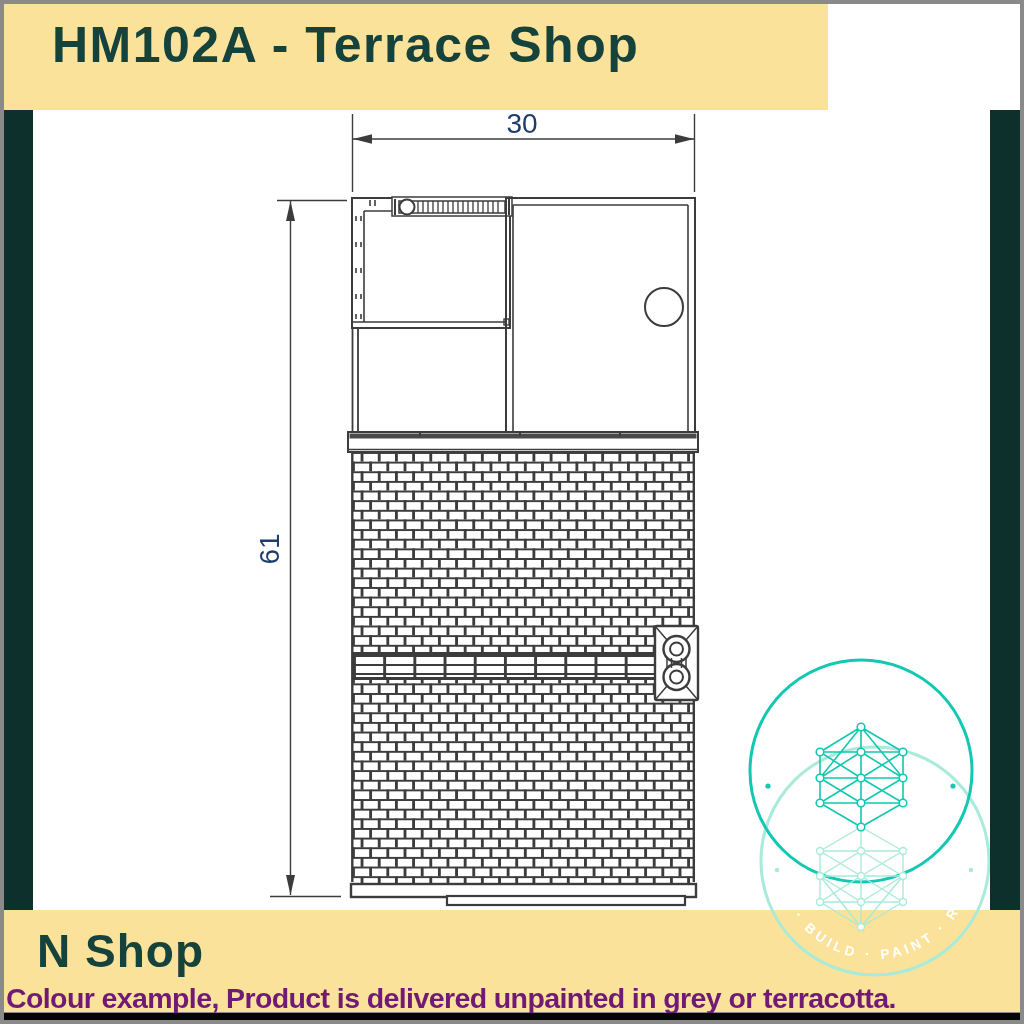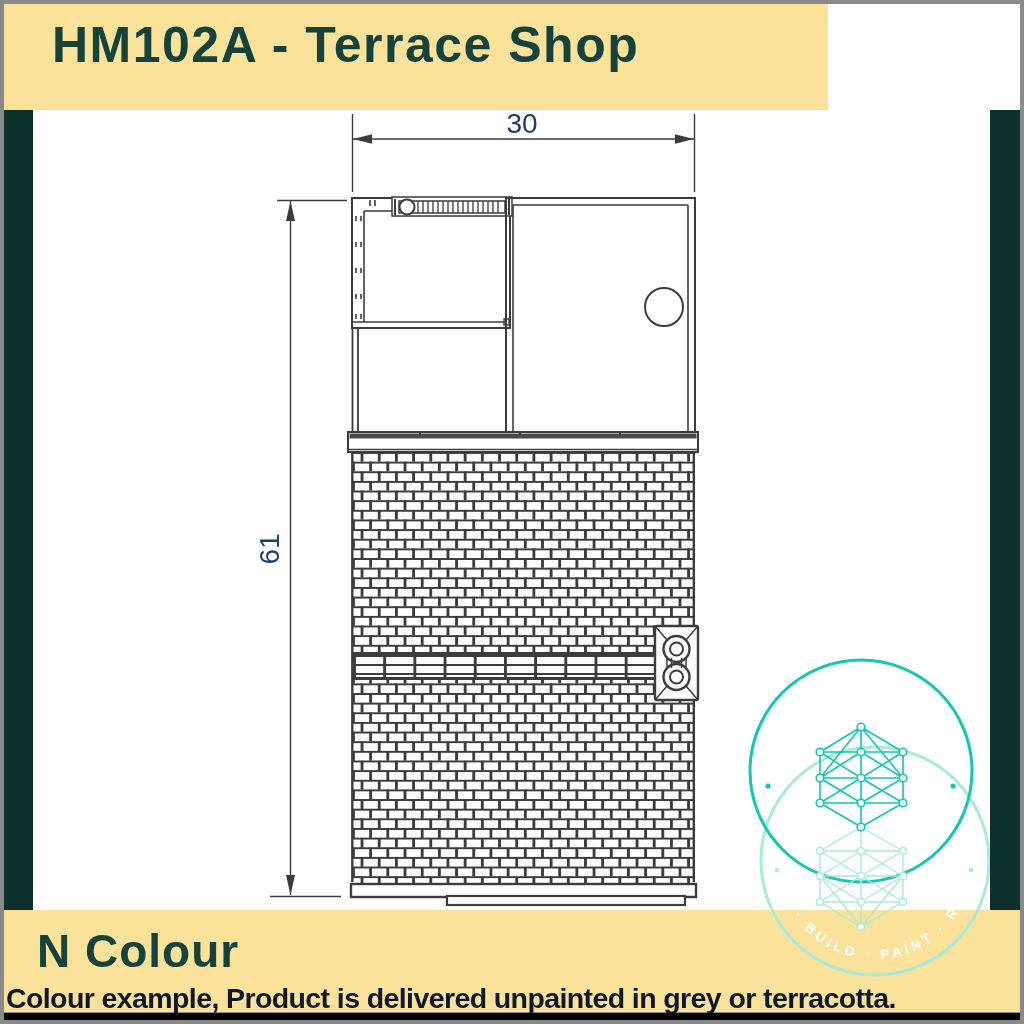--- a/index.html
+++ b/index.html
@@ -31,21 +31,21 @@
     position:absolute;left:0;top:906px;width:1016px;height:107px;
     background:#fbe29a;border-bottom:5px solid #8a8a8a;box-sizing:border-box;
     z-index:2;
   }
   .scale-label{
     position:absolute;left:33px;top:14px;
     font-size:46px;font-weight:600;letter-spacing:1px;color:#15423b;white-space:nowrap;
   }
   .note{
     position:absolute;left:2px;top:72px;
-    font-size:28.5px;font-weight:700;color:#0f172a;white-space:nowrap;letter-spacing:-0.6px;
+    font-size:28.5px;font-weight:700;color:#701a75;white-space:nowrap;letter-spacing:-0.6px;
   }
   .bottom-black{
     position:absolute;left:0;bottom:0;width:1024px;height:7px;background:#060606;z-index:9;
   }
   
   .brick-wall{
     position:absolute;left:348px;top:448px;width:343px;height:434px;
     box-sizing:border-box;
     background-color:#ffffff;
     background-image:
@@ -150,21 +150,21 @@
         <path d="M290.5 201 V895"></path>
         <polygon points="290.5,201 286,221 295,221" fill="#3c3c3c" stroke="none"></polygon>
         <polygon points="290.5,895 286,875 295,875" fill="#3c3c3c" stroke="none"></polygon>
       </g>
     </g>
     <text class="dim-text" x="522" y="133" text-anchor="middle">30</text>
     <text class="dim-text" x="271" y="557" text-anchor="middle" transform="rotate(-90 271 549)">61</text>
   </svg>
 
   <div class="bottom-banner">
-    <div class="scale-label">N Colour</div>
+    <div class="scale-label">N Shop</div>
     <div class="note">Colour example, Product is delivered unpainted in grey or terracotta.</div>
   </div>
 
   <svg class="watermark" width="250" height="345" viewBox="744 646 250 345">
     <g fill="none">
 
       <circle cx="875" cy="861" r="114" stroke="#a9ead8" stroke-width="3"></circle>
 
       <circle cx="861" cy="771" r="111" stroke="#12c8b2" stroke-width="3"></circle>
 

